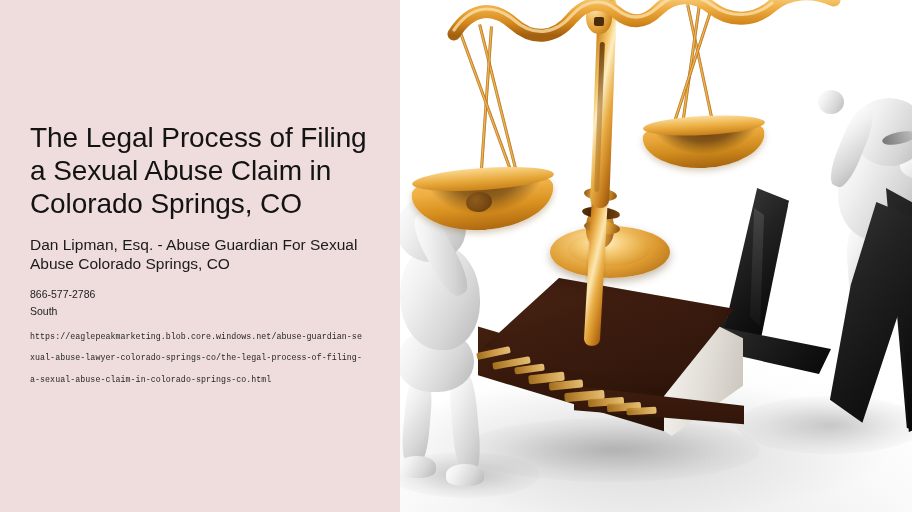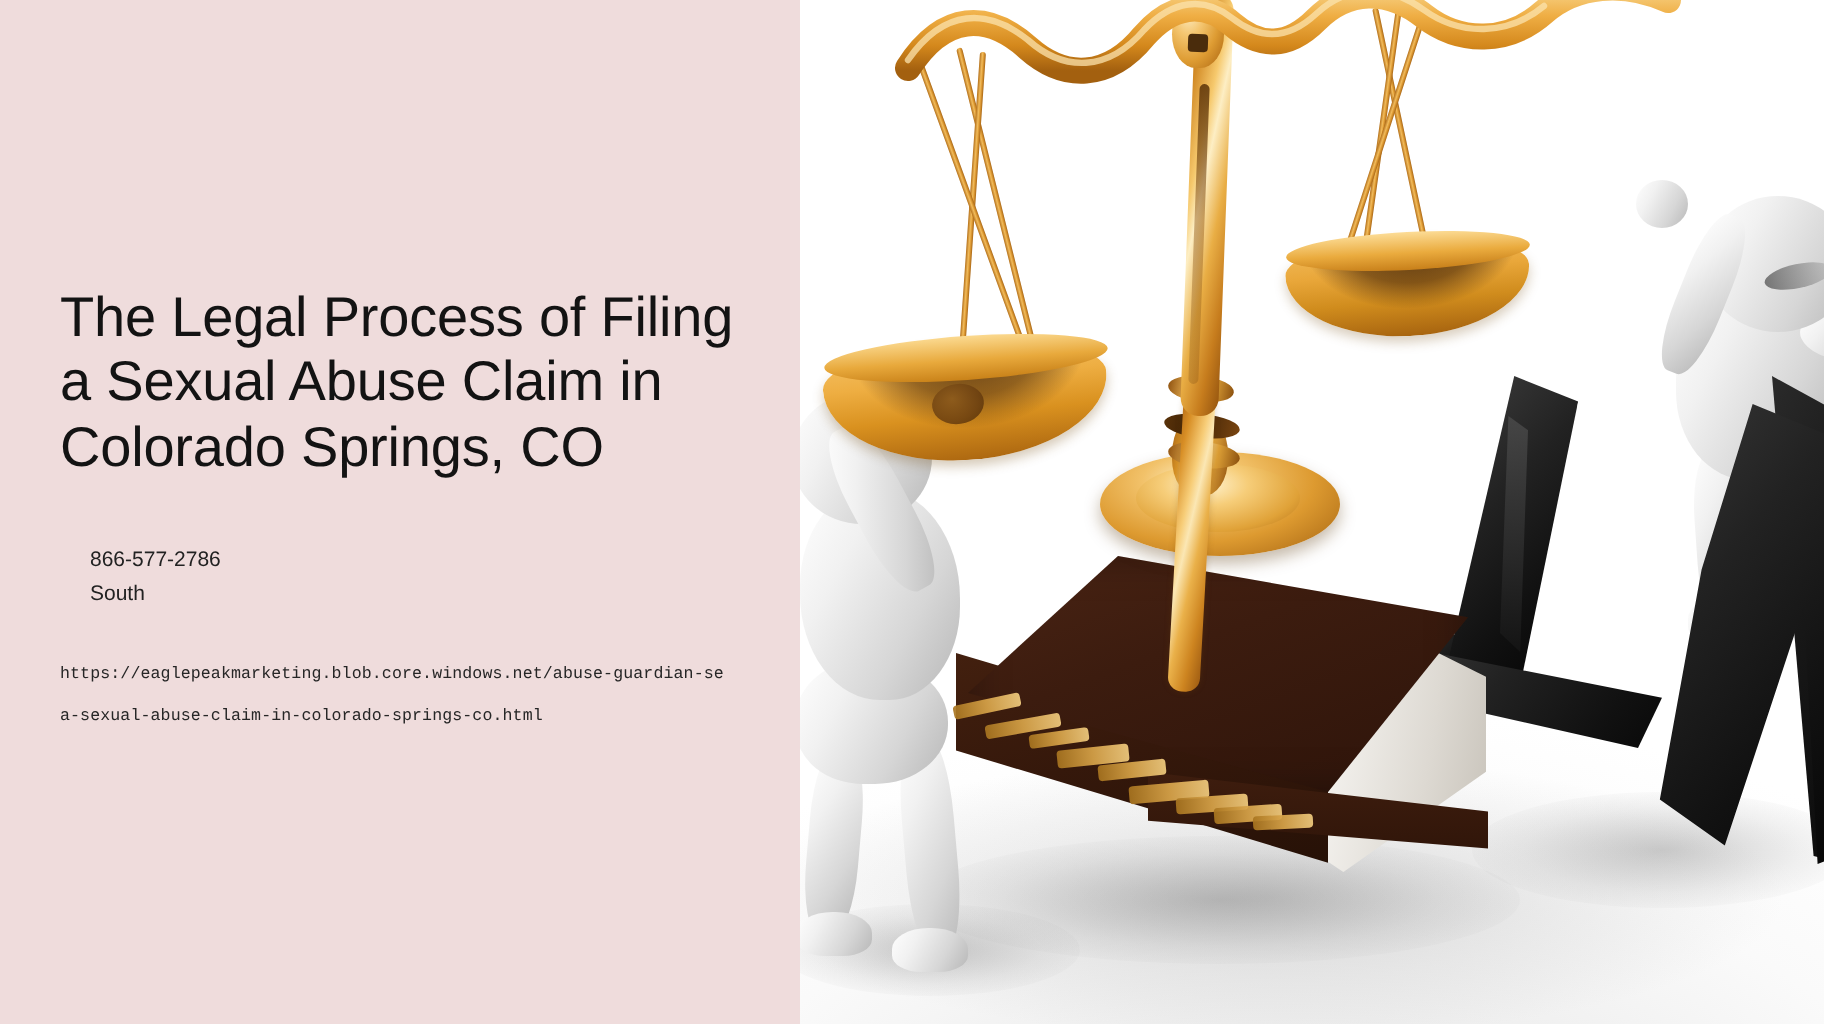--- a/index.html
+++ b/index.html
@@ -50,21 +50,21 @@
     font-family: "Liberation Sans", sans-serif;
     font-size: 15.5px;
     line-height: 1.22;
     font-weight: 400;
     color: #1b1b1b;
     margin: 0 0 12px 0;
     max-width: 362px;
   }
 
   .contact-list {
-    margin: 15px;
+    margin: 0;
     padding: 0;
     list-style: none;
   }
   .contact-line {
     font-family: "Liberation Sans", sans-serif;
     font-size: 10.5px;
     line-height: 1.62;
     color: #222222;
     white-space: nowrap;
   }
@@ -446,28 +446,30 @@
 </style>
 </head>
 <body>
 
 <div class="banner">
 
   <div class="text-panel">
 
     <h1 class="title">The Legal Process of Filing a Sexual Abuse Claim in Colorado Springs, CO</h1>
 
+    <h2 class="subtitle">Dan Lipman, Esq. - Abuse Guardian For Sexual Abuse Colorado Springs, CO</h2>
 
     <ul class="contact-list">
       <li class="contact-line">866-577-2786</li>
       <li class="contact-line">South</li>
     </ul>
 
     <div class="url-block">
       <div class="url-line">https://eaglepeakmarketing.blob.core.windows.net/abuse-guardian-se</div>
+      <div class="url-line">xual-abuse-lawyer-colorado-springs-co/the-legal-process-of-filing-</div>
       <div class="url-line">a-sexual-abuse-claim-in-colorado-springs-co.html</div>
     </div>
 
   </div>
 
   <div class="art-panel">
     <div class="art-stage">
 
       <div class="floor-shade"></div>
 

